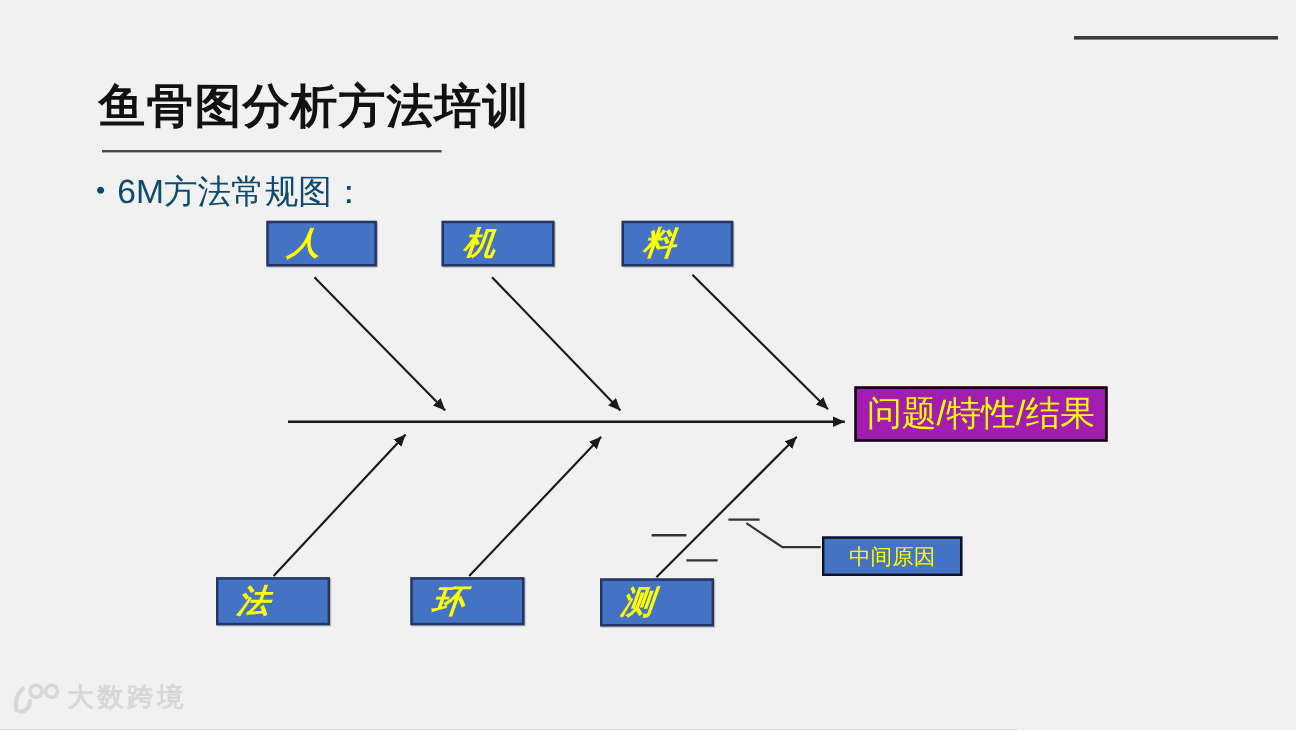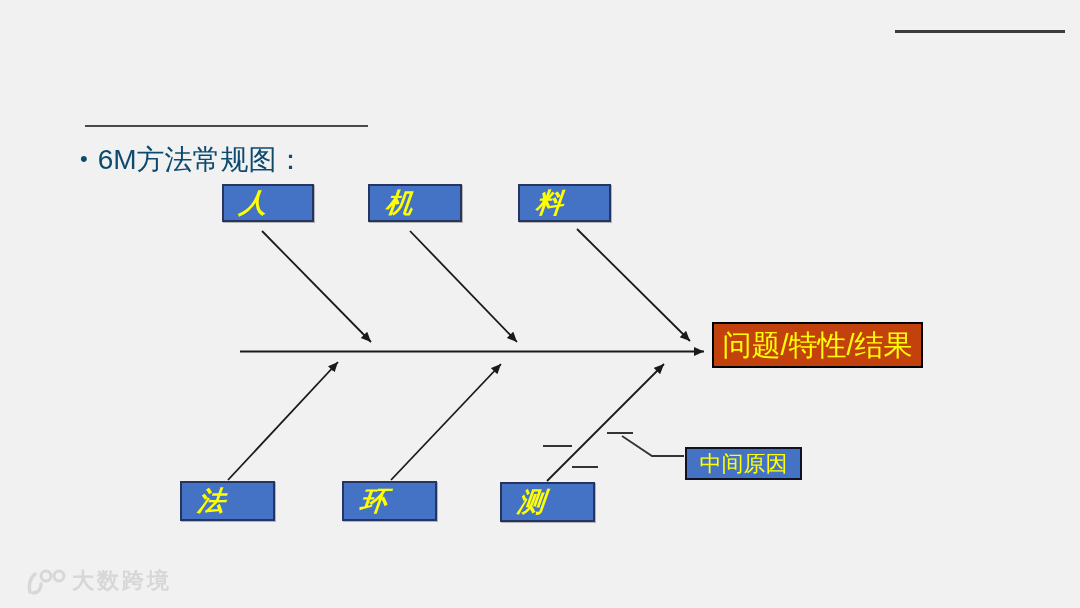--- a/index.html
+++ b/index.html
@@ -44,52 +44,53 @@
     color:#ffff00;
     font-size:27px;
     font-style:italic;
     font-weight:700;
     padding-left:16px;
     transform:skewX(-6deg);
     line-height:1;
   }
   .effect-box{
     position:absolute;left:712px;top:322px;width:211px;height:46px;
-    background:#c2410c;
+    background:#a21caf;
     border:2px solid #000;
     box-sizing:border-box;
     display:flex;align-items:center;justify-content:center;
   }
   .effect-label{
     color:#ffff00;font-size:29px;line-height:1;white-space:nowrap;
   }
   .callout-box{
     position:absolute;left:685px;top:447px;width:117px;height:33px;
     background:#4472c4;
     border:2px solid #10131d;
     box-sizing:border-box;
     display:flex;align-items:center;justify-content:center;
   }
   .callout-label{
-    color:#ffff00;font-size:22px;line-height:1;white-space:nowrap;
+    color:#ffff00;font-size:18px;line-height:1;white-space:nowrap;
   }
   .watermark{
-    position:absolute;left:24px;top:566px;
+    position:absolute;left:8px;top:566px;
     display:flex;align-items:center;
     color:#d7d7d8;
   }
   .watermark-text{
     font-size:22px;font-weight:700;letter-spacing:3px;margin-left:6px;
   }
 </style>
 </head>
 <body>
 
 <div class="slide">
 
+  <div class="slide-title">鱼骨图分析方法培训</div>
   <div class="title-underline"></div>
   <div class="top-right-line"></div>
 
   <div class="bullet-row"><span class="bullet-dot">•</span><span>6M方法常规图：</span></div>
 
   <svg class="diagram-svg" width="1080" height="608" viewBox="0 0 1080 608">
     <defs>
       <marker id="ah" markerUnits="userSpaceOnUse" markerWidth="11" markerHeight="10" refX="10" refY="4.5" orient="auto">
         <path d="M0,0 L10,4.5 L0,9 Z" fill="#1a1a1a"></path>
       </marker>

